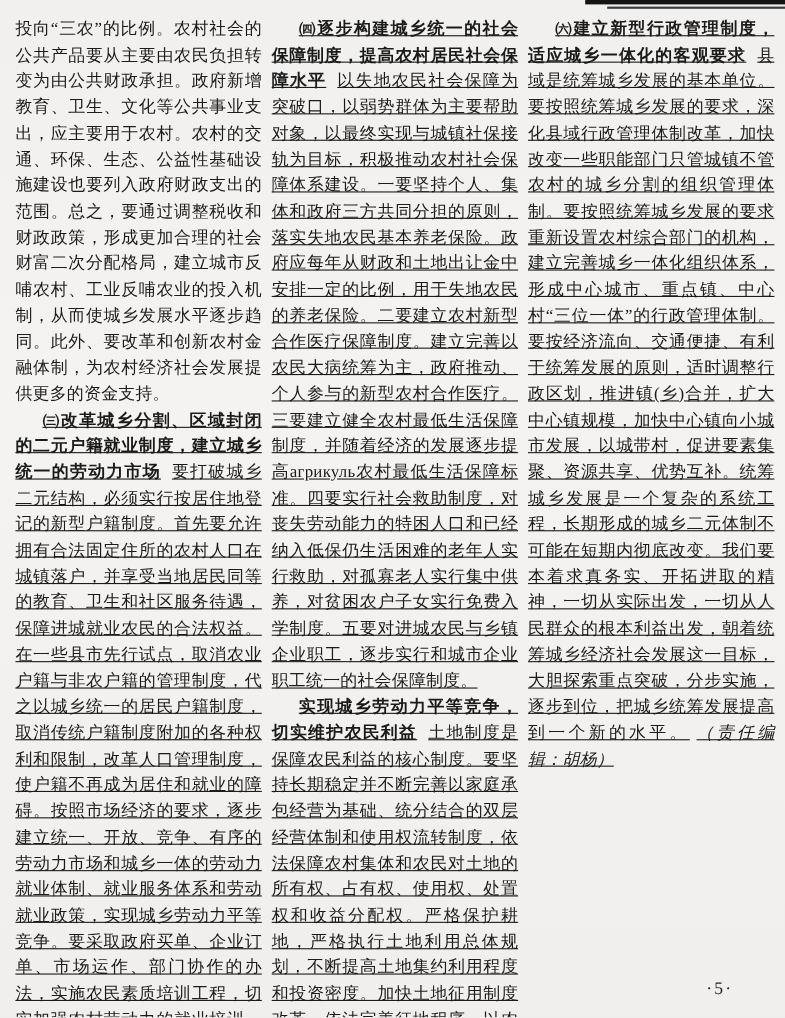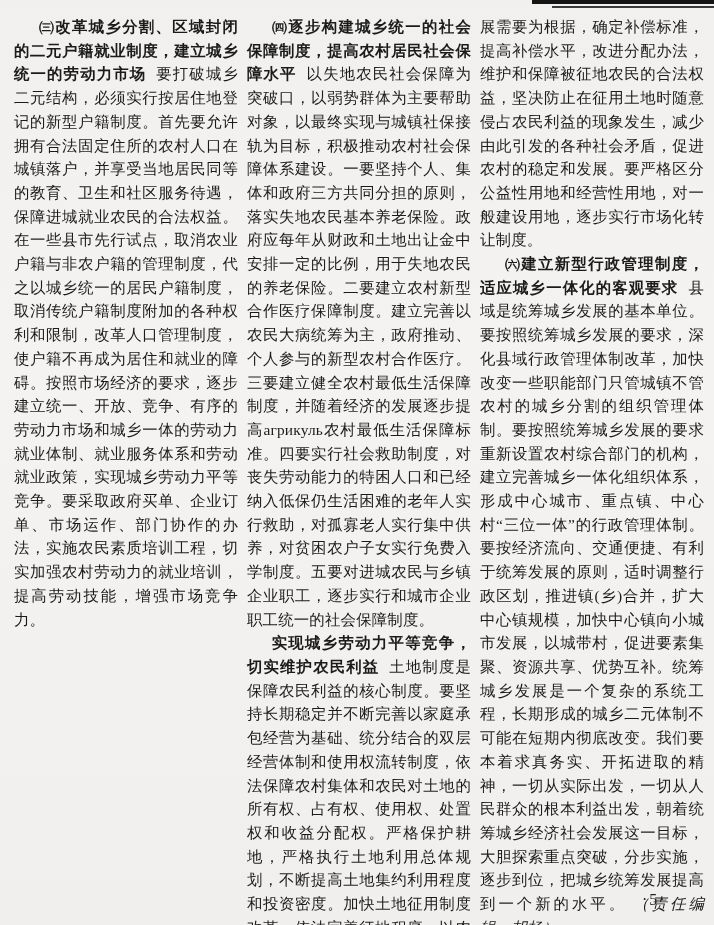--- a/index.html
+++ b/index.html
@@ -27,20 +27,21 @@
     line-height: 23.7px;
     text-align: justify;
     letter-spacing: 0.2px;
   }
   .col p {
     margin: 0;
     padding: 0;
   }
   p.section {
     text-indent: 1.6em;
+    text-decoration: underline;
   }
   p.cont {
     text-indent: 0;
   }
   .lead {
     font-weight: 700;
     font-family: "Liberation Sans", "DejaVu Sans", sans-serif;
     margin-right: 0.65em;
   }
   .editor-note {
@@ -77,30 +78,30 @@
 <body>
 
 <div class="scan-page">
 
   <div class="artifact-rule-1"></div>
   <div class="artifact-rule-2"></div>
 
   <div class="cols">
 
     <div class="col">
+      <p class="cont"><span class="body-text">投向“三农”的比例。农村社会的公共产品要从主要由农民负担转变为由公共财政承担。政府新增教育、卫生、文化等公共事业支出，应主要用于农村。农村的交通、环保、生态、公益性基础设施建设也要列入政府财政支出的范围。总之，要通过调整税收和财政政策，形成更加合理的社会财富二次分配格局，建立城市反哺农村、工业反哺农业的投入机制，从而使城乡发展水平逐步趋同。此外、要改革和创新农村金融体制，为农村经济社会发展提供更多的资金支持。</span></p>
       <p class="section"><span class="lead">㈢改革城乡分割、区域封闭的二元户籍就业制度，建立城乡统一的劳动力市场</span><span class="body-text">要打破城乡二元结构，必须实行按居住地登记的新型户籍制度。首先要允许拥有合法固定住所的农村人口在城镇落户，并享受当地居民同等的教育、卫生和社区服务待遇，保障进城就业农民的合法权益。在一些县市先行试点，取消农业户籍与非农户籍的管理制度，代之以城乡统一的居民户籍制度，取消传统户籍制度附加的各种权利和限制，改革人口管理制度，使户籍不再成为居住和就业的障碍。按照市场经济的要求，逐步建立统一、开放、竞争、有序的劳动力市场和城乡一体的劳动力就业体制、就业服务体系和劳动就业政策，实现城乡劳动力平等竞争。要采取政府买单、企业订单、市场运作、部门协作的办法，实施农民素质培训工程，切实加强农村劳动力的就业培训，提高劳动技能，增强市场竞争力。</span></p>
     </div>
 
     <div class="col">
       <p class="section"><span class="lead">㈣逐步构建城乡统一的社会保障制度，提高农村居民社会保障水平</span><span class="body-text">以失地农民社会保障为突破口，以弱势群体为主要帮助对象，以最终实现与城镇社保接轨为目标，积极推动农村社会保障体系建设。一要坚持个人、集体和政府三方共同分担的原则，落实失地农民基本养老保险。政府应每年从财政和土地出让金中安排一定的比例，用于失地农民的养老保险。二要建立农村新型合作医疗保障制度。建立完善以农民大病统筹为主，政府推动、个人参与的新型农村合作医疗。三要建立健全农村最低生活保障制度，并随着经济的发展逐步提高агрикуль农村最低生活保障标准。四要实行社会救助制度，对丧失劳动能力的特困人口和已经纳入低保仍生活困难的老年人实行救助，对孤寡老人实行集中供养，对贫困农户子女实行免费入学制度。五要对进城农民与乡镇企业职工，逐步实行和城市企业职工统一的社会保障制度。</span></p>
       <p class="section"><span class="lead">实现城乡劳动力平等竞争，切实维护农民利益</span><span class="body-text">土地制度是保障农民利益的核心制度。要坚持长期稳定并不断完善以家庭承包经营为基础、统分结合的双层经营体制和使用权流转制度，依法保障农村集体和农民对土地的所有权、占有权、使用权、处置权和收益分配权。严格保护耕地，严格执行土地利用总体规划，不断提高土地集约利用程度和投资密度。加快土地征用制度改革，依法完善征地程序，以农民社会保障、基本生活和转岗发</span></p>
     </div>
 
     <div class="col">
-      <p class="cont"><span class="body-text">展需要为根据，确定补偿标准，提高补偿水平，改进分配办法，维护和保障被征地农民的合法权益，坚决防止在征用土地时随意侵占农民利益的现象发生，减少由此引发的各种社会矛盾，促进农村的稳定和发展。要严格区分公益性用地和经营性用地，对一般建设用地，逐步实行市场化转让制度。</span></p>
       <p class="section"><span class="lead">㈥建立新型行政管理制度，适应城乡一体化的客观要求</span><span class="body-text">县域是统筹城乡发展的基本单位。要按照统筹城乡发展的要求，深化县域行政管理体制改革，加快改变一些职能部门只管城镇不管农村的城乡分割的组织管理体制。要按照统筹城乡发展的要求重新设置农村综合部门的机构，建立完善城乡一体化组织体系，形成中心城市、重点镇、中心村“三位一体”的行政管理体制。要按经济流向、交通便捷、有利于统筹发展的原则，适时调整行政区划，推进镇(乡)合并，扩大中心镇规模，加快中心镇向小城市发展，以城带村，促进要素集聚、资源共享、优势互补。统筹城乡发展是一个复杂的系统工程，长期形成的城乡二元体制不可能在短期内彻底改变。我们要本着求真务实、开拓进取的精神，一切从实际出发，一切从人民群众的根本利益出发，朝着统筹城乡经济社会发展这一目标，大胆探索重点突破，分步实施，逐步到位，把城乡统筹发展提高到一个新的水平。</span><span class="editor-note">（责任编辑：胡杨）</span></p>
     </div>
 
   </div>
 
   <div class="page-number">·5·</div>
 
 </div>
 
 </body></html>

